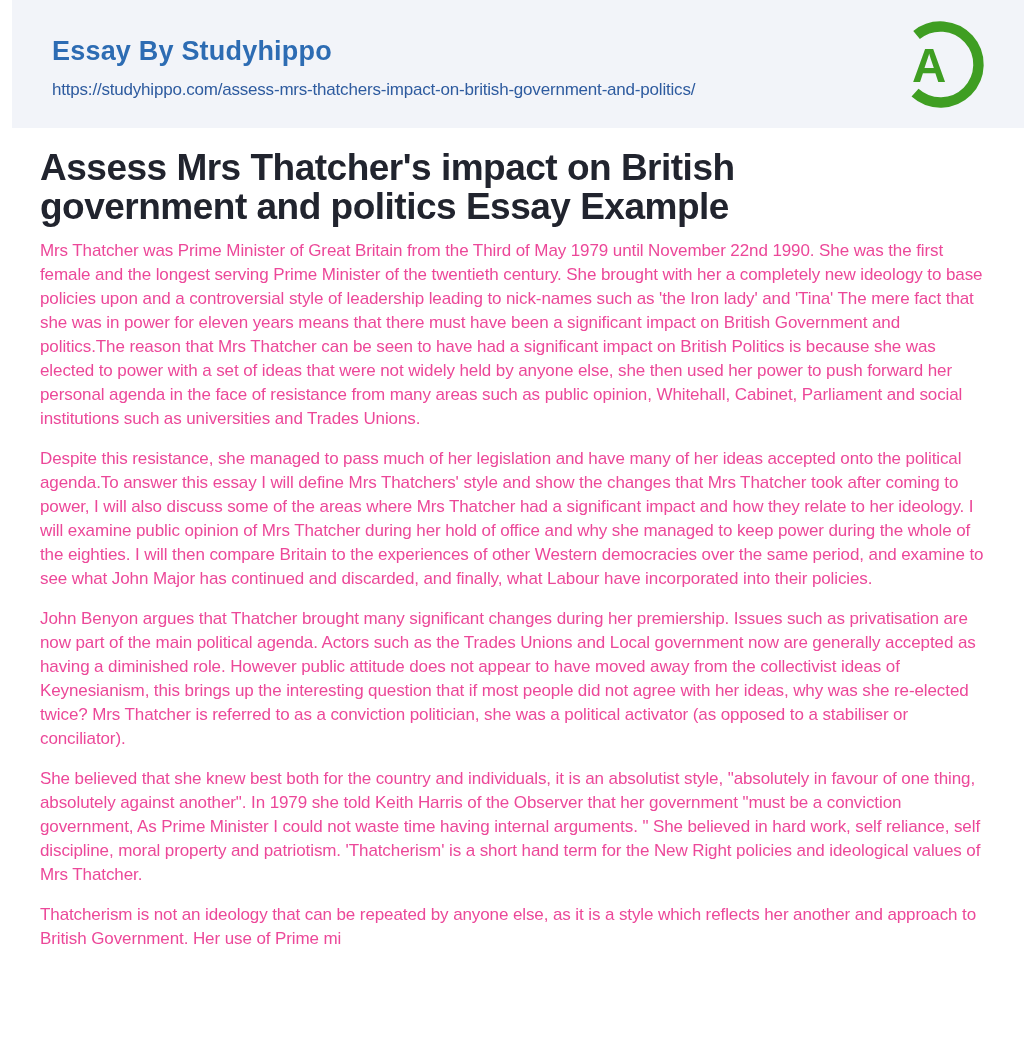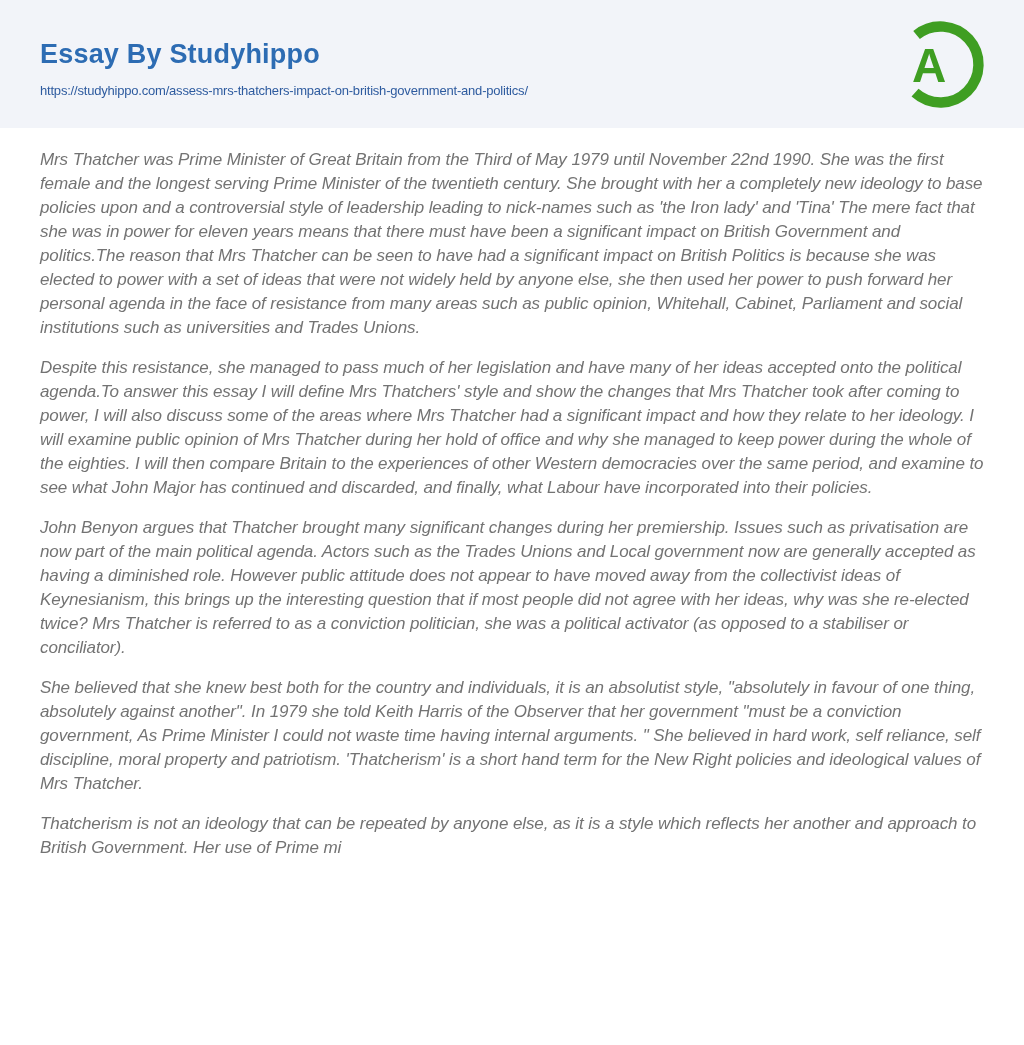--- a/index.html
+++ b/index.html
@@ -10,32 +10,33 @@
     font-family: "Liberation Sans", sans-serif;
     -webkit-font-smoothing: antialiased;
   }
   .page-header {
     height: 128px;
     background: #f2f4f9;
     display: flex;
     align-items: center;
     justify-content: space-between;
     padding: 0 36px 0 40px;
+    margin-left: 12px;
   }
   .brand-block { padding-top: 8px; }
   .brand-title {
     color: #2d6cb3;
     font-size: 27px;
     font-weight: bold;
     letter-spacing: 0.2px;
     margin-bottom: 13px;
   }
   .page-url {
     color: #2e5b9f;
-    font-size: 13px;
+    font-size: 17px;
     letter-spacing: -0.2px;
   }
   .logo { width: 95px; height: 95px; flex: 0 0 auto; }
   .logo svg { width: 100%; height: 100%; display: block; }
   .logo-letter {
     font-family: "Liberation Sans", sans-serif;
     font-weight: bold;
   }
   main {
     padding: 20px 40px 0 40px;
@@ -43,44 +44,44 @@
   h1.page-title {
     color: #21242e;
     font-size: 37px;
     line-height: 1.06;
     font-weight: bold;
     letter-spacing: -0.5px;
     max-width: 860px;
     margin-bottom: 13px;
   }
   .essay-paragraph {
-    color: #737373;
+    color: #ec4899;
     font-size: 17px;
     line-height: 24px;
     letter-spacing: -0.1px;
     margin-bottom: 16px;
     max-width: 946px;
-    font-style: italic;
   }
 </style>
 </head>
 <body>
 
 <header class="page-header">
   <div class="brand-block">
     <div class="brand-title">Essay By Studyhippo</div>
     <div class="page-url">https://studyhippo.com/assess-mrs-thatchers-impact-on-british-government-and-politics/</div>
   </div>
   <div class="logo">
     <svg viewBox="0 0 100 100" aria-hidden="true">
       <path d="M 23.2 79.7 A 40 40 0 1 0 24.8 18.9" fill="none" stroke="#3f9e22" stroke-width="11" stroke-linecap="butt"></path>
       <text x="38" y="68" text-anchor="middle" font-size="50" fill="#3f9e22" class="logo-letter">A</text>
     </svg>
   </div>
 </header>
 
 <main>
+  <h1 class="page-title">Assess Mrs Thatcher's impact on British government and politics Essay Example</h1>
   <p class="essay-paragraph">Mrs Thatcher was Prime Minister of Great Britain from the Third of May 1979 until November 22nd 1990. She was the first female and the longest serving Prime Minister of the twentieth century. She brought with her a completely new ideology to base policies upon and a controversial style of leadership leading to nick-names such as 'the Iron lady' and 'Tina' The mere fact that she was in power for eleven years means that there must have been a significant impact on British Government and politics.The reason that Mrs Thatcher can be seen to have had a significant impact on British Politics is because she was elected to power with a set of ideas that were not widely held by anyone else, she then used her power to push forward her personal agenda in the face of resistance from many areas such as public opinion, Whitehall, Cabinet, Parliament and social institutions such as universities and Trades Unions.</p>
   <p class="essay-paragraph">Despite this resistance, she managed to pass much of her legislation and have many of her ideas accepted onto the political agenda.To answer this essay I will define Mrs Thatchers' style and show the changes that Mrs Thatcher took after coming to power, I will also discuss some of the areas where Mrs Thatcher had a significant impact and how they relate to her ideology. I will examine public opinion of Mrs Thatcher during her hold of office and why she managed to keep power during the whole of the eighties. I will then compare Britain to the experiences of other Western democracies over the same period, and examine to see what John Major has continued and discarded, and finally, what Labour have incorporated into their policies.</p>
   <p class="essay-paragraph">John Benyon argues that Thatcher brought many significant changes during her premiership. Issues such as privatisation are now part of the main political agenda. Actors such as the Trades Unions and Local government now are generally accepted as having a diminished role. However public attitude does not appear to have moved away from the collectivist ideas of Keynesianism, this brings up the interesting question that if most people did not agree with her ideas, why was she re-elected twice? Mrs Thatcher is referred to as a conviction politician, she was a political activator (as opposed to a stabiliser or conciliator).</p>
   <p class="essay-paragraph">She believed that she knew best both for the country and individuals, it is an absolutist style, "absolutely in favour of one thing, absolutely against another". In 1979 she told Keith Harris of the Observer that her government "must be a conviction government, As Prime Minister I could not waste time having internal arguments. " She believed in hard work, self reliance, self discipline, moral property and patriotism. 'Thatcherism' is a short hand term for the New Right policies and ideological values of Mrs Thatcher.</p>
   <p class="essay-paragraph">Thatcherism is not an ideology that can be repeated by anyone else, as it is a style which reflects her another and approach to British Government. Her use of Prime mi</p>
 </main>
 
 </body></html>

